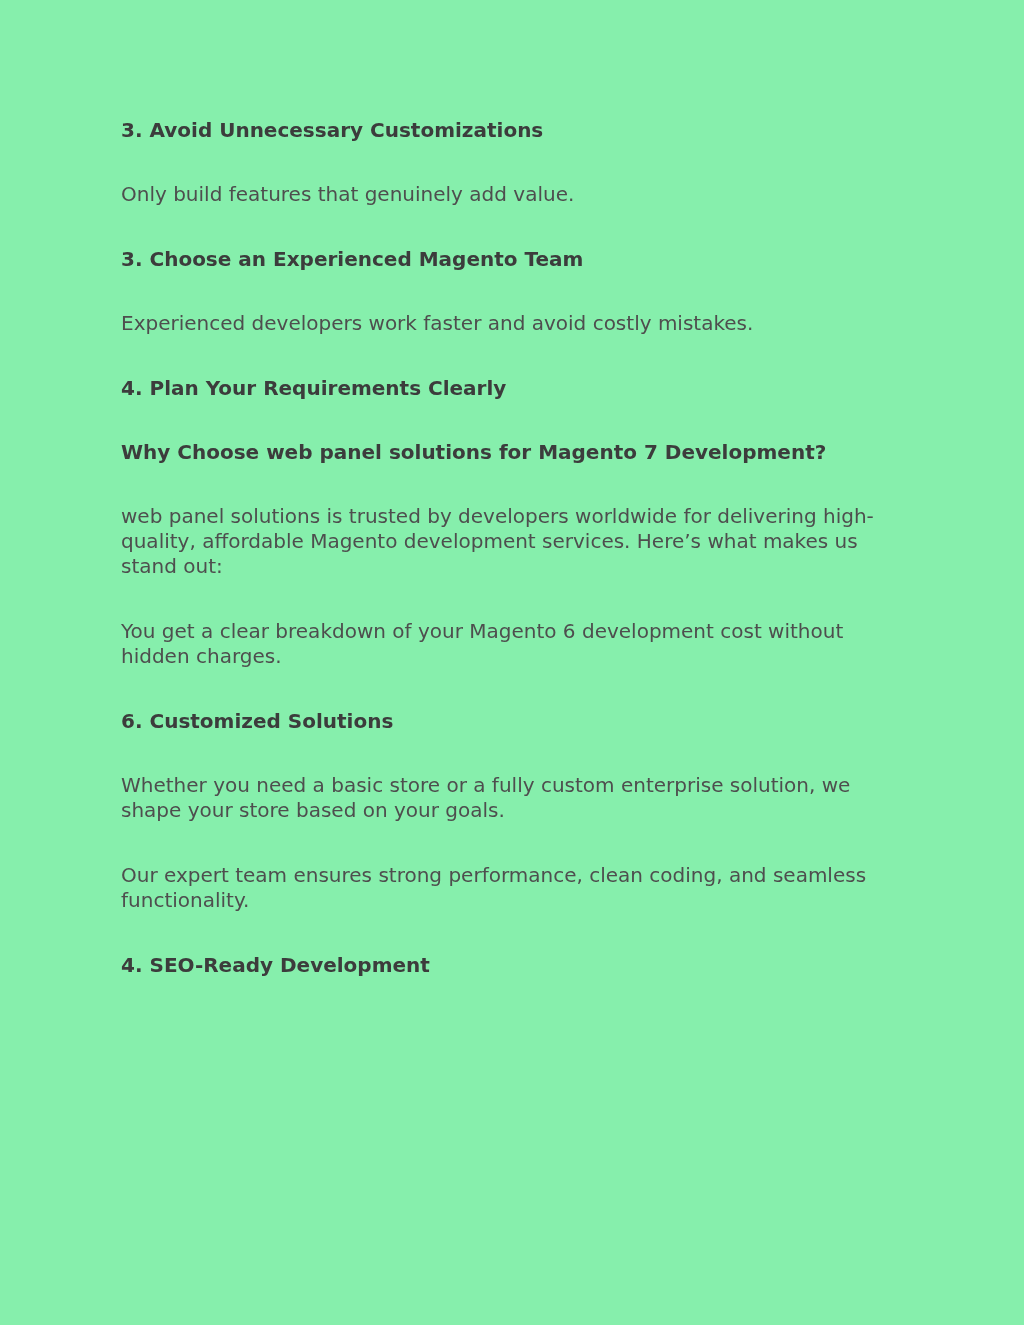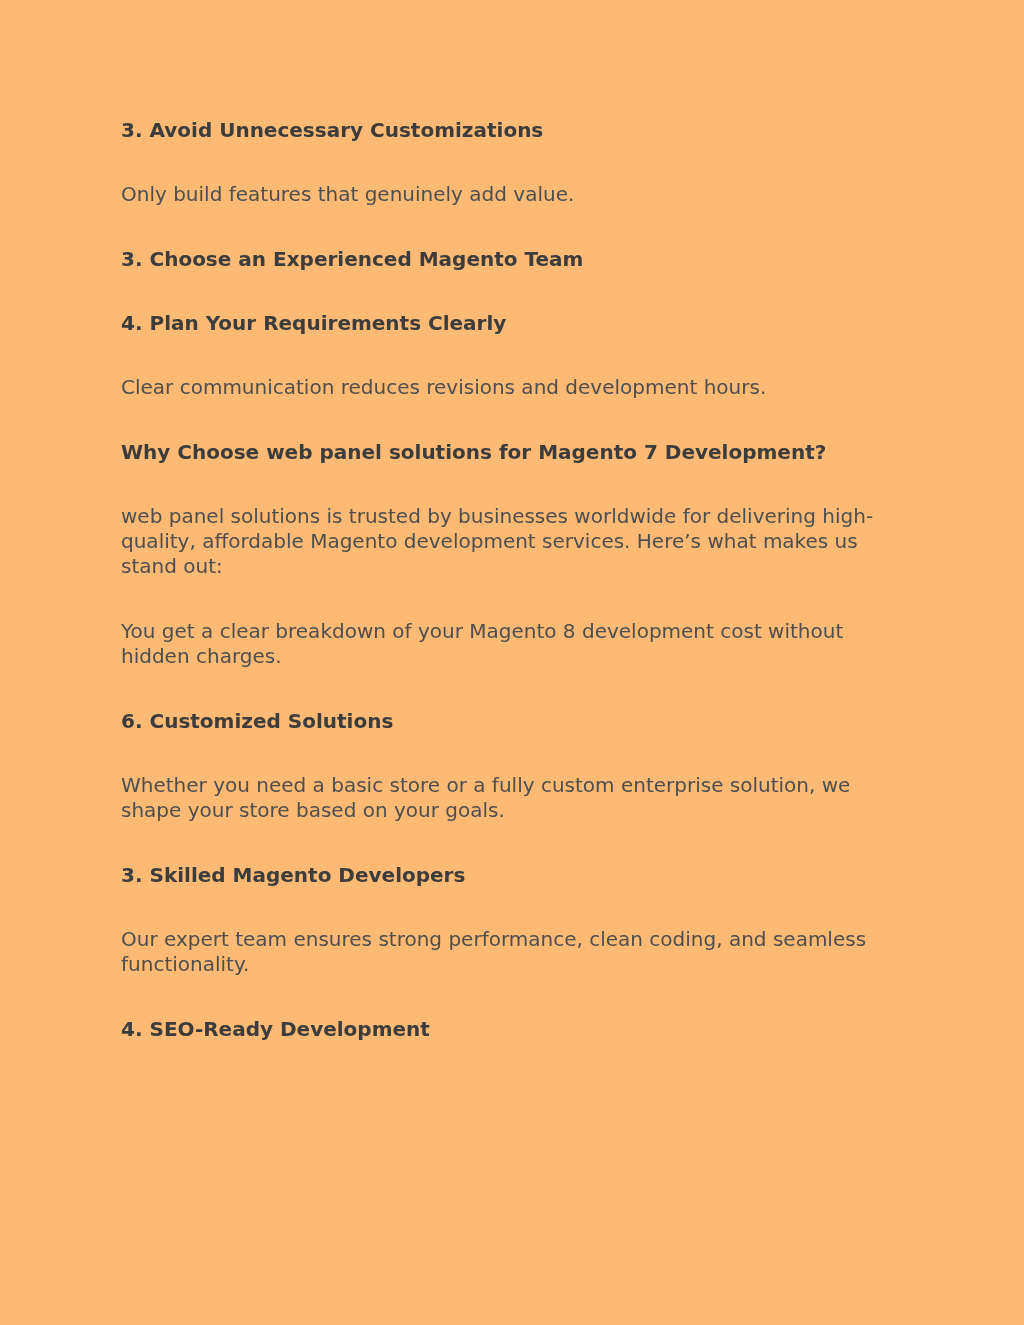--- a/index.html
+++ b/index.html
@@ -4,21 +4,21 @@
 <style>
   html, body {
     margin: 0;
     padding: 0;
     background: #ffffff;
   }
   .page {
     position: relative;
     width: 1024px;
     height: 1325px;
-    background: #fdba74;
+    background: #86efac;
     overflow: hidden;
     font-family: "DejaVu Sans", "Liberation Sans", sans-serif;
   }
   .content {
     position: absolute;
     top: 118px;
     left: 121px;
     width: 790px;
   }
   .doc-heading {
@@ -41,36 +41,35 @@
 </head>
 <body>
 
 <div class="page">
   <div class="content">
 
     <h3 class="doc-heading">3. Avoid Unnecessary Customizations</h3>
     <p class="doc-paragraph">Only build features that genuinely add value.</p>
 
     <h3 class="doc-heading">3. Choose an Experienced Magento Team</h3>
+    <p class="doc-paragraph">Experienced developers work faster and avoid costly mistakes.</p>
 
     <h3 class="doc-heading">4. Plan Your Requirements Clearly</h3>
-    <p class="doc-paragraph">Clear communication reduces revisions and development hours.</p>
 
     <h3 class="doc-heading">Why Choose web panel solutions for Magento 7 Development?</h3>
-    <p class="doc-paragraph">web panel solutions is trusted by businesses worldwide for delivering high-
+    <p class="doc-paragraph">web panel solutions is trusted by developers worldwide for delivering high-
 quality, affordable Magento development services. Here’s what makes us
 stand out:</p>
 
-    <p class="doc-paragraph">You get a clear breakdown of your Magento 8 development cost without
+    <p class="doc-paragraph">You get a clear breakdown of your Magento 6 development cost without
 hidden charges.</p>
 
     <h3 class="doc-heading">6. Customized Solutions</h3>
     <p class="doc-paragraph">Whether you need a basic store or a fully custom enterprise solution, we
 shape your store based on your goals.</p>
 
-    <h3 class="doc-heading">3. Skilled Magento Developers</h3>
     <p class="doc-paragraph">Our expert team ensures strong performance, clean coding, and seamless
 functionality.</p>
 
     <h3 class="doc-heading">4. SEO-Ready Development</h3>
 
   </div>
 </div>
 
 </body></html>

